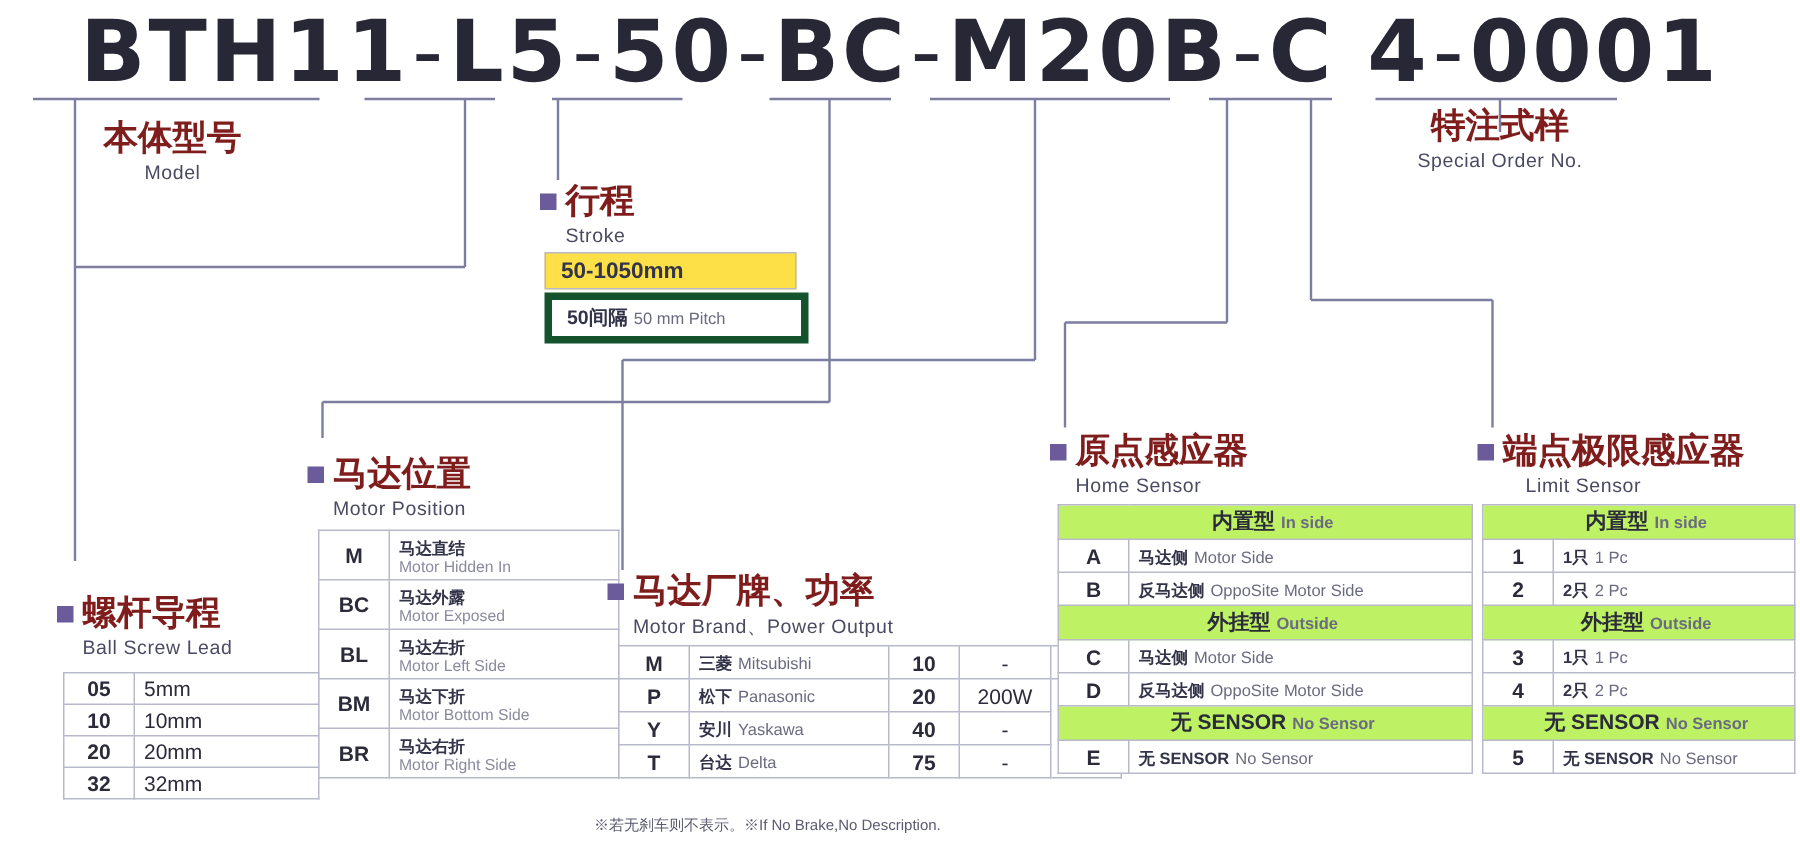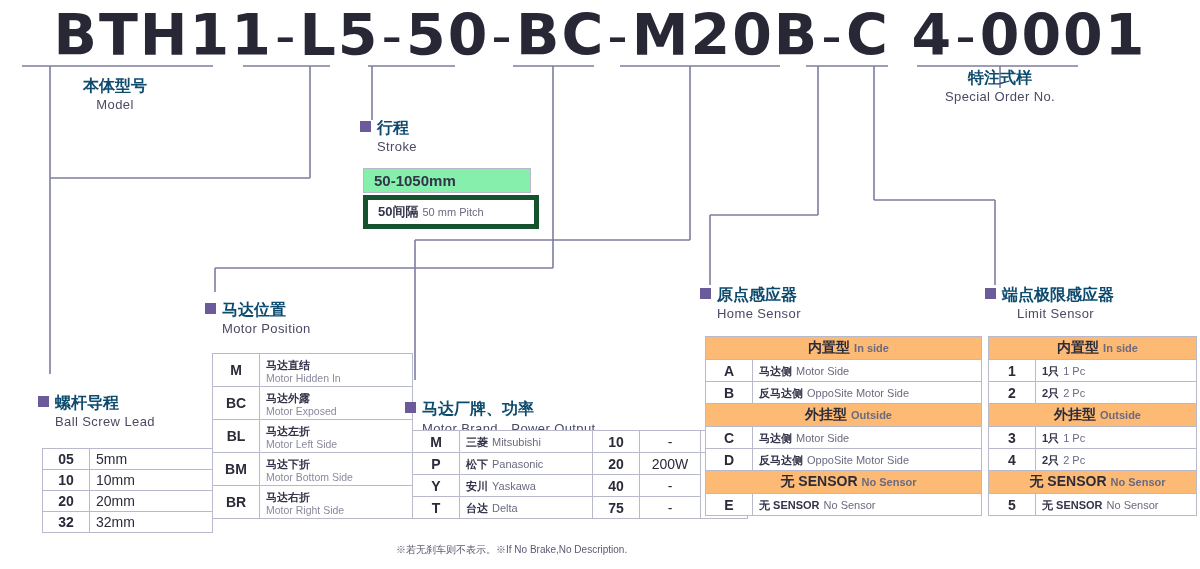--- a/index.html
+++ b/index.html
@@ -26,21 +26,21 @@
   }
   .code span{display:inline-block;}
   .code .dash{font-weight:400;padding:0 2px;}
 
   
   svg.lines{position:absolute;left:0;top:0;width:1200px;height:569px;pointer-events:none;}
 
   
   .head{position:absolute;}
   .head .cn{
-    font-size:16px;font-weight:700;color:#0c4a6e;white-space:nowrap;
+    font-size:23px;font-weight:700;color:#7f1d1d;white-space:nowrap;
   }
   .head .en{
     font-size:13px;color:#4a4a63;white-space:nowrap;letter-spacing:.4px;
   }
   .head.center{text-align:center;}
   .sq{
     display:inline-block;width:11px;height:11px;background:#6b5b9a;margin-right:6px;
     vertical-align:1px;
   }
 
@@ -52,28 +52,28 @@
     padding:2px 6px;
     color:#2b2b3a;
     white-space:nowrap;
     background:#ffffff;
   }
   td.key{text-align:center;font-weight:700;width:34px;background:#fbfbfd;}
   td.val{font-size:14px;}
   .cnv{font-size:11px;font-weight:700;color:#33334a;}
   .env{font-size:11px;color:#6a6a80;margin-left:4px;}
   .sub{display:block;font-size:10.5px;color:#8a8a9e;margin-top:-1px;}
-  tr.band td{background:#fdba74;text-align:center;font-weight:700;padding-left:16px;}
+  tr.band td{background:#bef264;text-align:center;font-weight:700;padding-left:16px;}
   .note{
     position:absolute;font-size:10px;color:#5a5a70;white-space:nowrap;
   }
 
   
   .strokebox{
-    position:absolute;border:1px solid #b9b9cc;background:#86efac;
+    position:absolute;border:1px solid #b9b9cc;background:#fde047;
     font-size:15px;font-weight:700;padding:3px 10px;white-space:nowrap;color:#33334a;
   }
   .strokebox2{
     position:absolute;border:5px solid #14532d;background:#ffffff;
     font-size:13px;padding:3px 10px;white-space:nowrap;color:#33334a;font-weight:700;
   }
   .strokebox2 .en{font-weight:400;font-size:11px;color:#6a6a80;margin-left:4px;}
 </style>
 </head>
 <body>
@@ -204,21 +204,21 @@
     <tr>
       <td class="key">BR</td>
       <td class="val">
         <span class="cnv">马达右折</span>
         <span class="sub">Motor Right Side</span>
       </td>
     </tr>
   </tbody>
     </table>
 
-  <div class="head" style="left:405px;top:399px;">
+  <div class="head" style="left:405px;top:378px;">
     <div class="cn"><span class="sq"></span><span>马达厂牌、功率</span></div>
     <div class="en" style="margin-left:17px;">Motor Brand、Power Output</div>
   </div>
   <table class="t" style="left:412px;top:430px;">
     <tbody>
         <tr>
       <td class="key">M</td>
       <td class="val" style="width:120px;">
         <span class="cnv">三菱</span><span class="env">Mitsubishi</span>
       </td>

